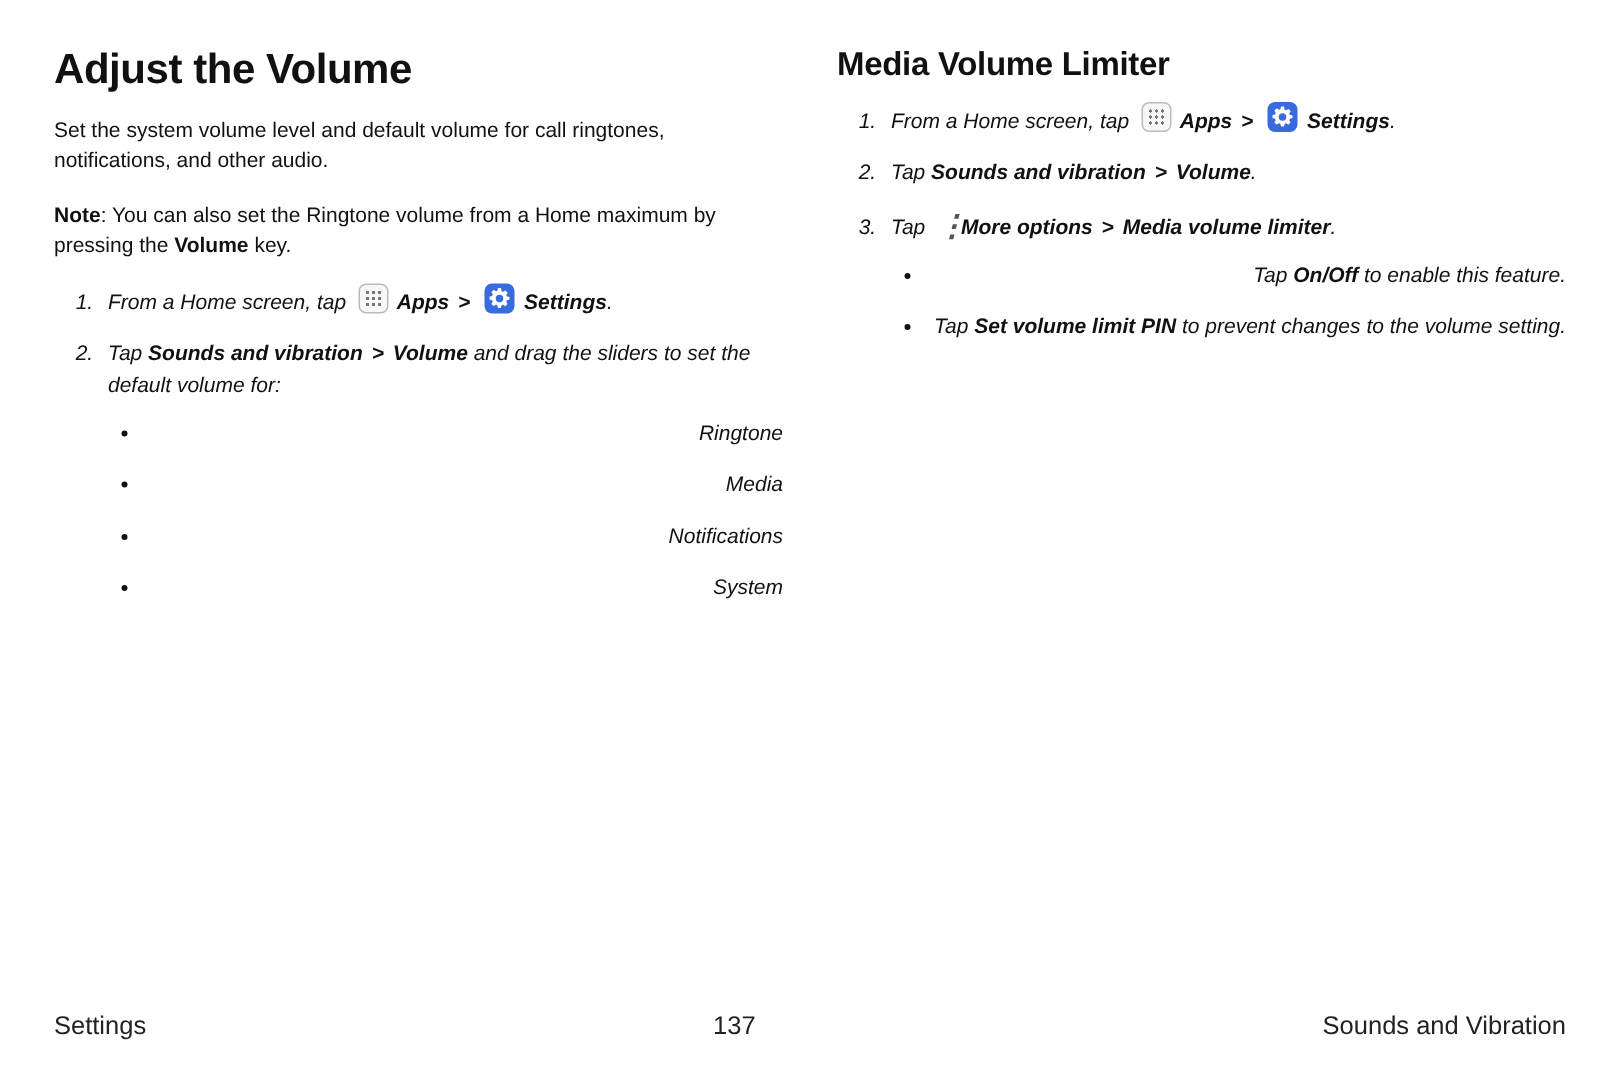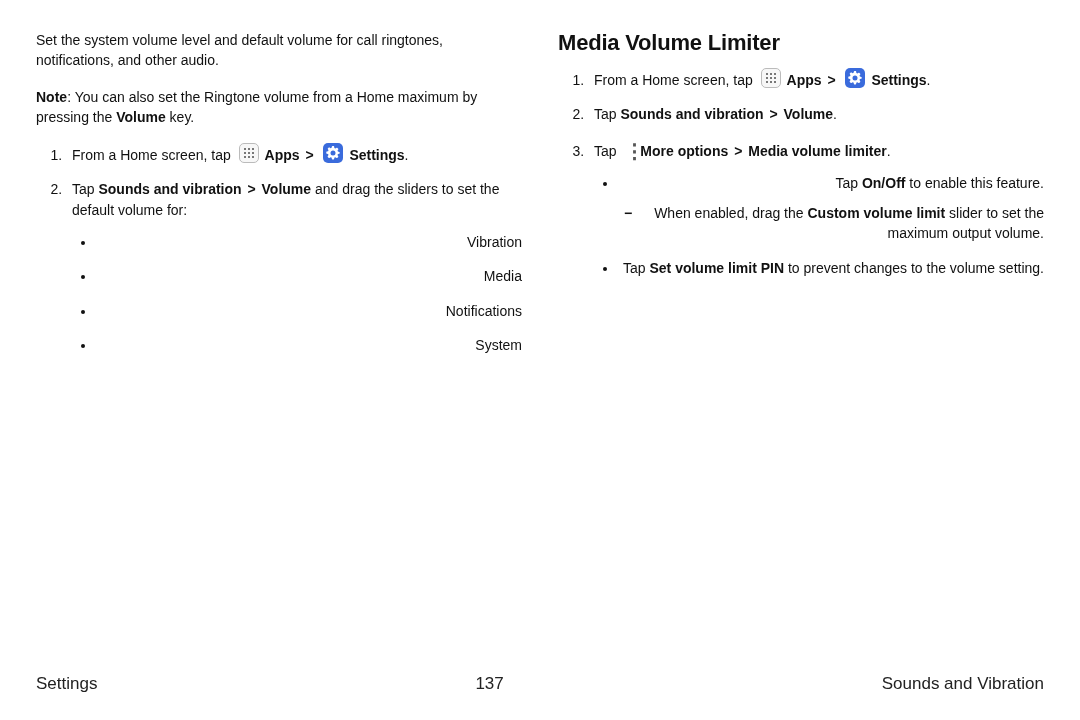--- a/index.html
+++ b/index.html
@@ -34,20 +34,21 @@
   }
   p, li {
     font-size: 14px;
     line-height: 1.45;
   }
   p { margin-bottom: 16px; }
   ol {
     list-style: decimal;
     padding-left: 30px;
     margin-top: 4px;
+    font-style: italic;
   }
   ol > li {
     margin-bottom: 14px;
     padding-left: 6px;
   }
   ul.bullets {
     list-style: disc;
     padding-left: 24px;
     margin-top: 12px;
     text-align: right;
@@ -141,40 +142,41 @@
     font-size: 17px;
     color: #222;
   }
 </style>
 </head>
 <body>
 
 <div class="columns">
 
   <div class="col">
+    <h1>Adjust the Volume</h1>
     <p>Set the system volume level and default volume for call ringtones, notifications, and other audio.</p>
     <p>
       <span class="b">Note</span><span>: You can also set the Ringtone volume from a Home maximum by pressing the </span><span class="b">Volume</span><span> key.</span>
     </p>
     <ol>
       <li>
         <span>From a Home screen, tap </span><span class="icon icon-apps"></span>
         <span class="b">Apps</span>
         <span class="sep">&gt;</span>
         <span class="icon icon-settings"><svg viewBox="0 0 16 16">
               <path fill="#fff" d="M8 10.5a2.5 2.5 0 1 1 0-5 2.5 2.5 0 0 1 0 5zm6.3-3.6l-1.4-.3a5 5 0 0 0-.4-1l.8-1.2a.5.5 0 0 0-.1-.6l-1-1a.5.5 0 0 0-.6 0l-1.2.7a5 5 0 0 0-1-.4l-.3-1.4A.5.5 0 0 0 8.6 1H7.4a.5.5 0 0 0-.5.4l-.3 1.4a5 5 0 0 0-1 .4l-1.2-.8a.5.5 0 0 0-.6.1l-1 1a.5.5 0 0 0 0 .6l.7 1.2a5 5 0 0 0-.4 1l-1.4.3a.5.5 0 0 0-.4.5v1.2c0 .2.2.4.4.5l1.4.3c.1.4.2.7.4 1l-.8 1.2a.5.5 0 0 0 .1.6l1 1c.2.1.4.2.6 0l1.2-.7c.3.2.6.3 1 .4l.3 1.4c0 .2.2.4.5.4h1.2c.2 0 .4-.2.5-.4l.3-1.4c.4-.1.7-.2 1-.4l1.2.8c.2.1.4 0 .6-.1l1-1a.5.5 0 0 0 0-.6l-.7-1.2c.2-.3.3-.6.4-1l1.4-.3c.2 0 .4-.2.4-.5V7.4a.5.5 0 0 0-.4-.5z"></path>
             </svg></span>
         <span class="b">Settings</span><span>.</span>
       </li>
       <li>
         <span>Tap </span><span class="b">Sounds and vibration</span>
         <span class="sep">&gt;</span>
         <span class="b">Volume</span><span> and drag the sliders to set the default volume for:</span>
         <ul class="bullets">
-          <li>Vibration</li>
+          <li>Ringtone</li>
           <li>Media</li>
           <li>Notifications</li>
           <li>System</li>
         </ul>
       </li>
     </ol>
   </div>
 
   <div class="col">
     <h2>Media Volume Limiter</h2>
@@ -194,25 +196,20 @@
         <span class="b">Volume</span><span>.</span>
       </li>
       <li>
         <span>Tap </span><span class="icon-more"></span>
         <span class="b">More options</span>
         <span class="sep">&gt;</span>
         <span class="b">Media volume limiter</span><span>.</span>
         <ul class="bullets">
           <li>
             <span>Tap </span><span class="b">On/Off</span><span> to enable this feature.</span>
-            <ul class="dash">
-              <li>
-                <span>When enabled, drag the </span><span class="b">Custom volume limit</span><span> slider to set the maximum output volume.</span>
-              </li>
-            </ul>
           </li>
           <li>
             <span>Tap </span><span class="b">Set volume limit PIN</span><span> to prevent changes to the volume setting.</span>
           </li>
         </ul>
       </li>
     </ol>
   </div>
 </div>
 

